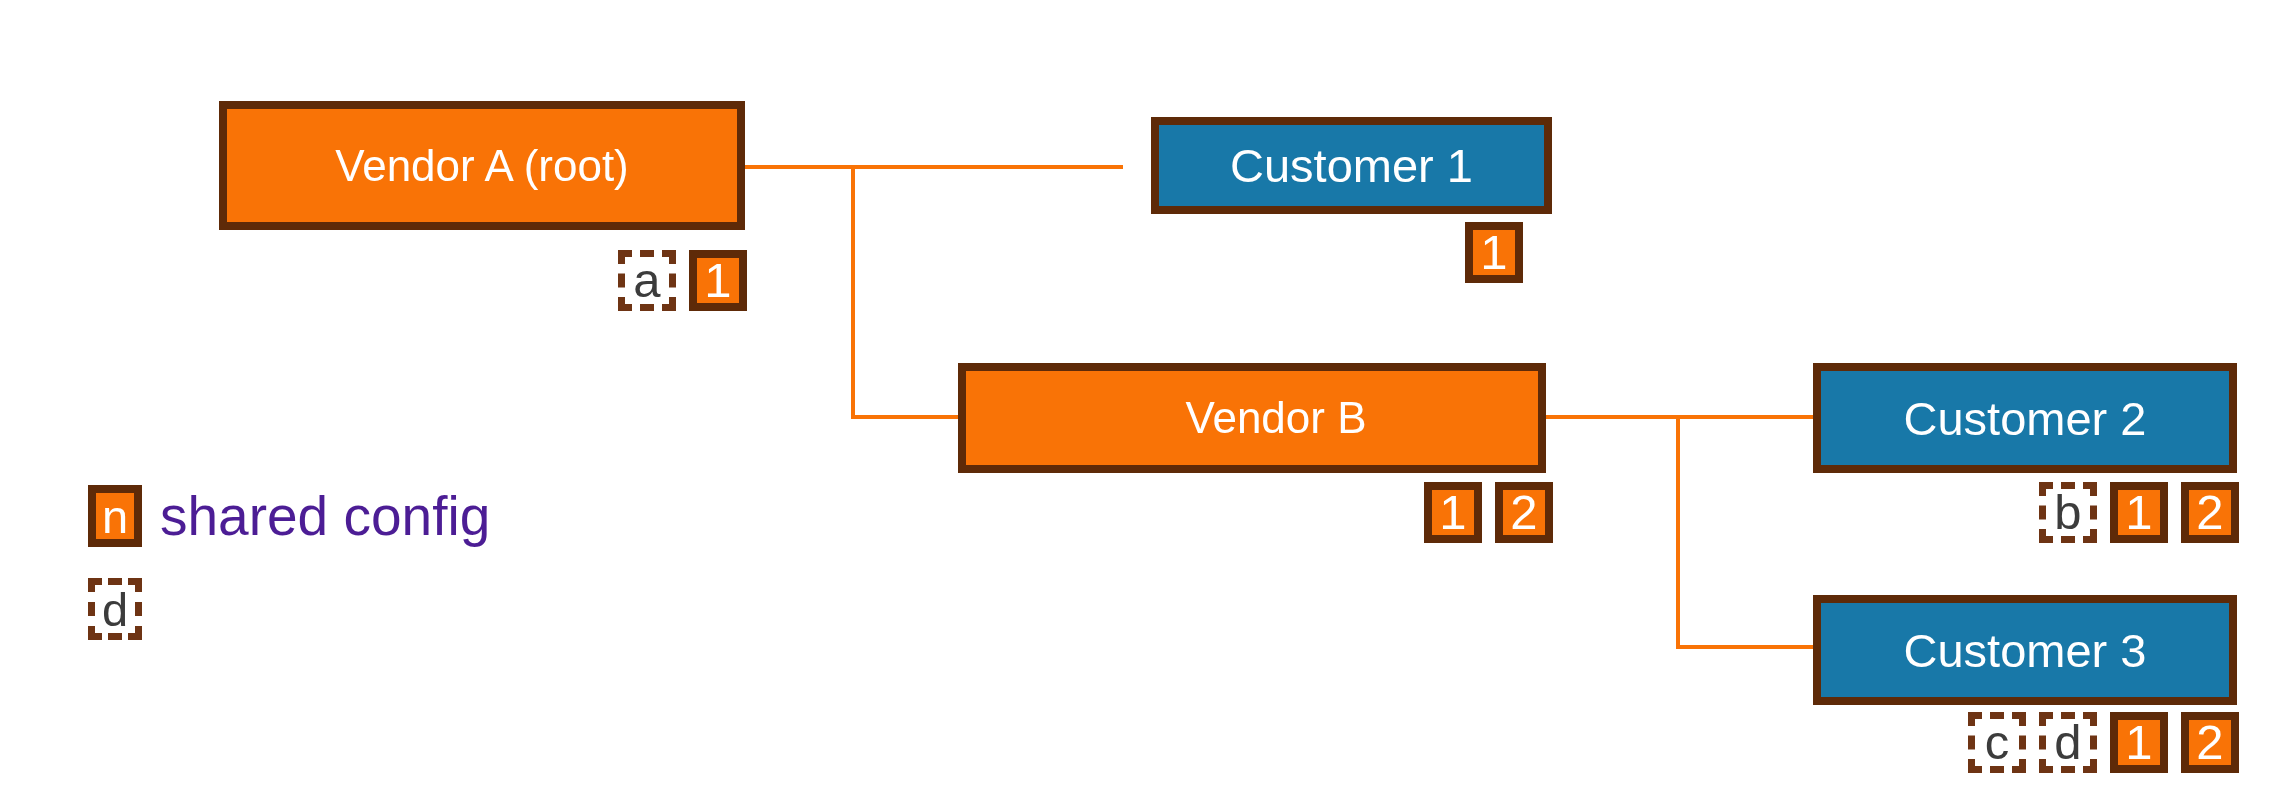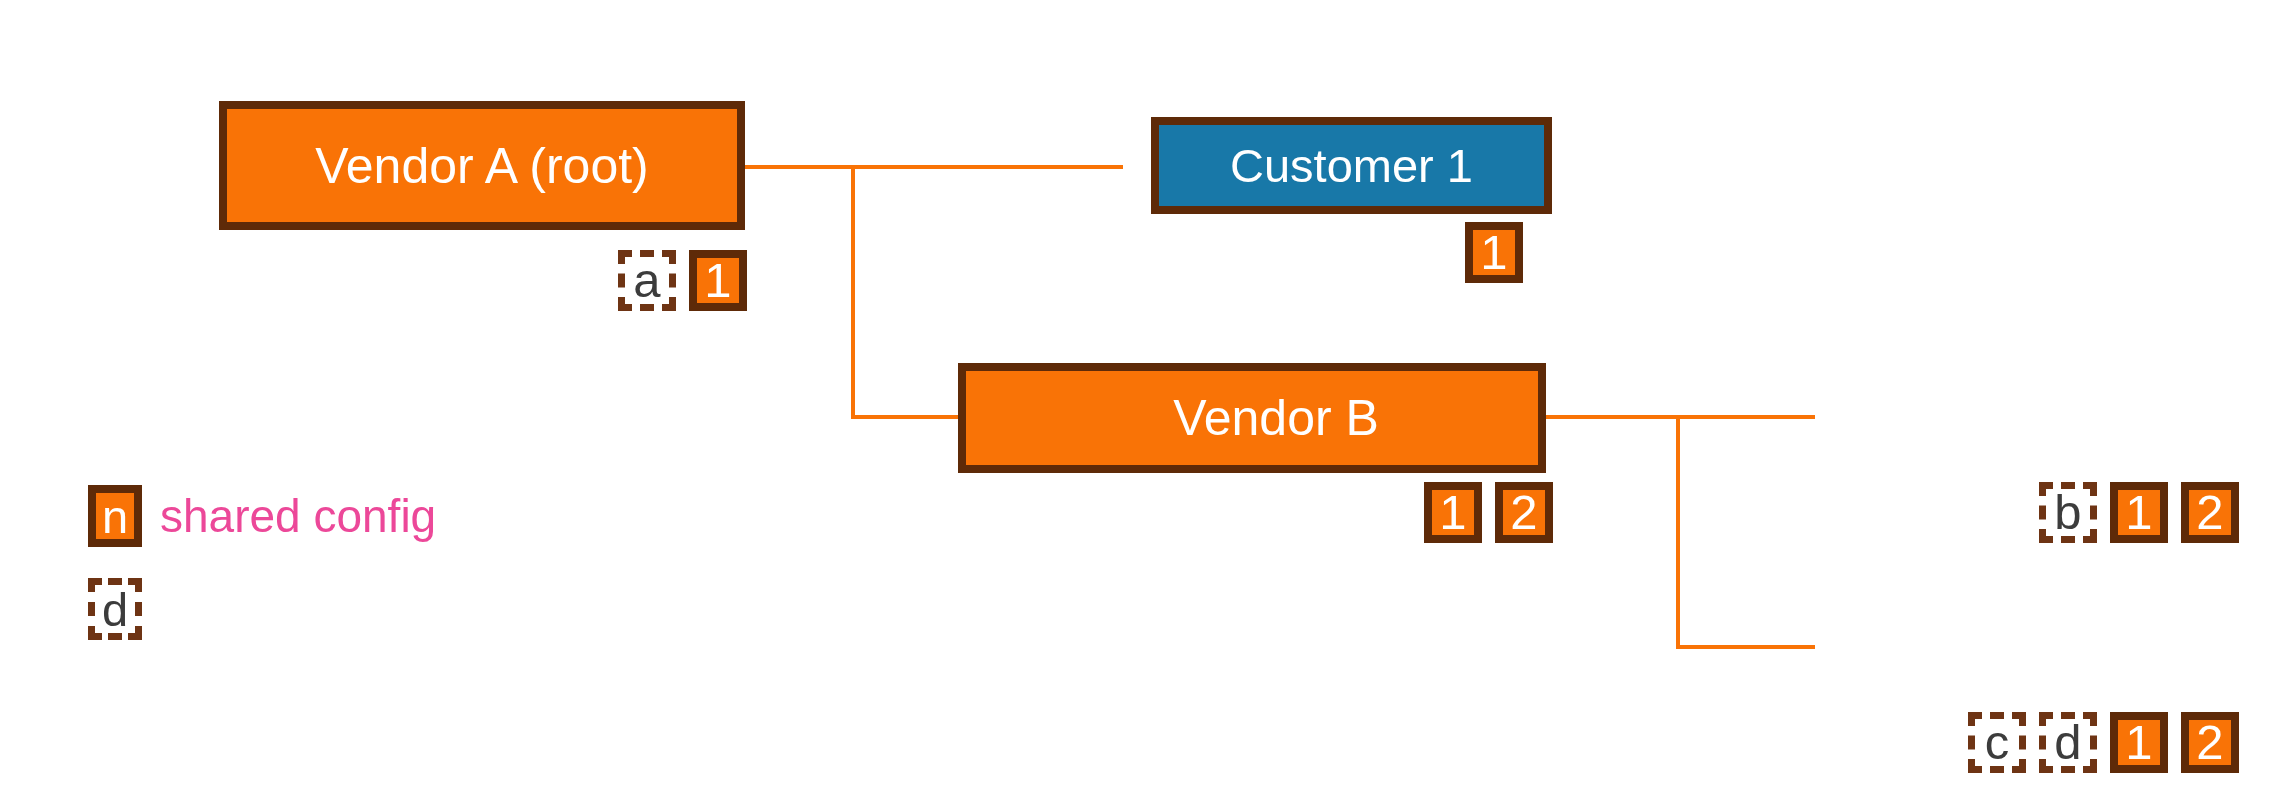--- a/index.html
+++ b/index.html
@@ -18,21 +18,21 @@
 
   
   .node {
     position: absolute;
     box-sizing: border-box;
     border: 8px solid #5E2A08;
     display: flex;
     align-items: center;
     justify-content: center;
     color: #ffffff;
-    font-size: 50px;
+    font-size: 44px;
     line-height: 1;
     white-space: nowrap;
   }
   .node.vendor   { background: #F97306; }
   .node.customer { background: #1878A8; }
 
   .node-vendor-a   { left: 219px;  top: 101px; width: 526px; height: 129px; }
   .node-customer-1 { left: 1151px; top: 117px; width: 401px; height: 97px;  font-size: 47px; }
   .node-vendor-b   { left: 958px;  top: 363px; width: 588px; height: 110px; padding-left: 48px; }
   .node-customer-2 { left: 1813px; top: 363px; width: 424px; height: 110px; font-size: 47px; }
@@ -96,22 +96,22 @@
     gap: 18px;
     height: 62px;
     margin-bottom: 31px;
   }
   .legend-row .badge {
     width: 54px;
     height: 62px;
     font-size: 47px;
   }
   .legend-label {
-    color: #ec4899;
-    font-size: 46px;
+    color: #4c1d95;
+    font-size: 55px;
     white-space: nowrap;
   }
 </style>
 </head>
 <body>
 
 <div class="canvas">
 
   <div class="edge edge-a-c1"></div>
   <div class="edge edge-a-down"></div>
@@ -125,21 +125,27 @@
   </div>
 
   <div class="node customer node-customer-1">
     <span>Customer 1</span>
   </div>
 
   <div class="node vendor node-vendor-b">
     <span>Vendor B</span>
   </div>
 
+  <div class="node customer node-customer-2">
+    <span>Customer 2</span>
+  </div>
 
+  <div class="node customer node-customer-3">
+    <span>Customer 3</span>
+  </div>
 
   <div class="badge-row badges-vendor-a">
     <span class="badge nonshared">a</span>
     <span class="badge shared">1</span>
   </div>
 
   <div class="badge-row badges-customer-1">
     <span class="badge shared">1</span>
   </div>
 

